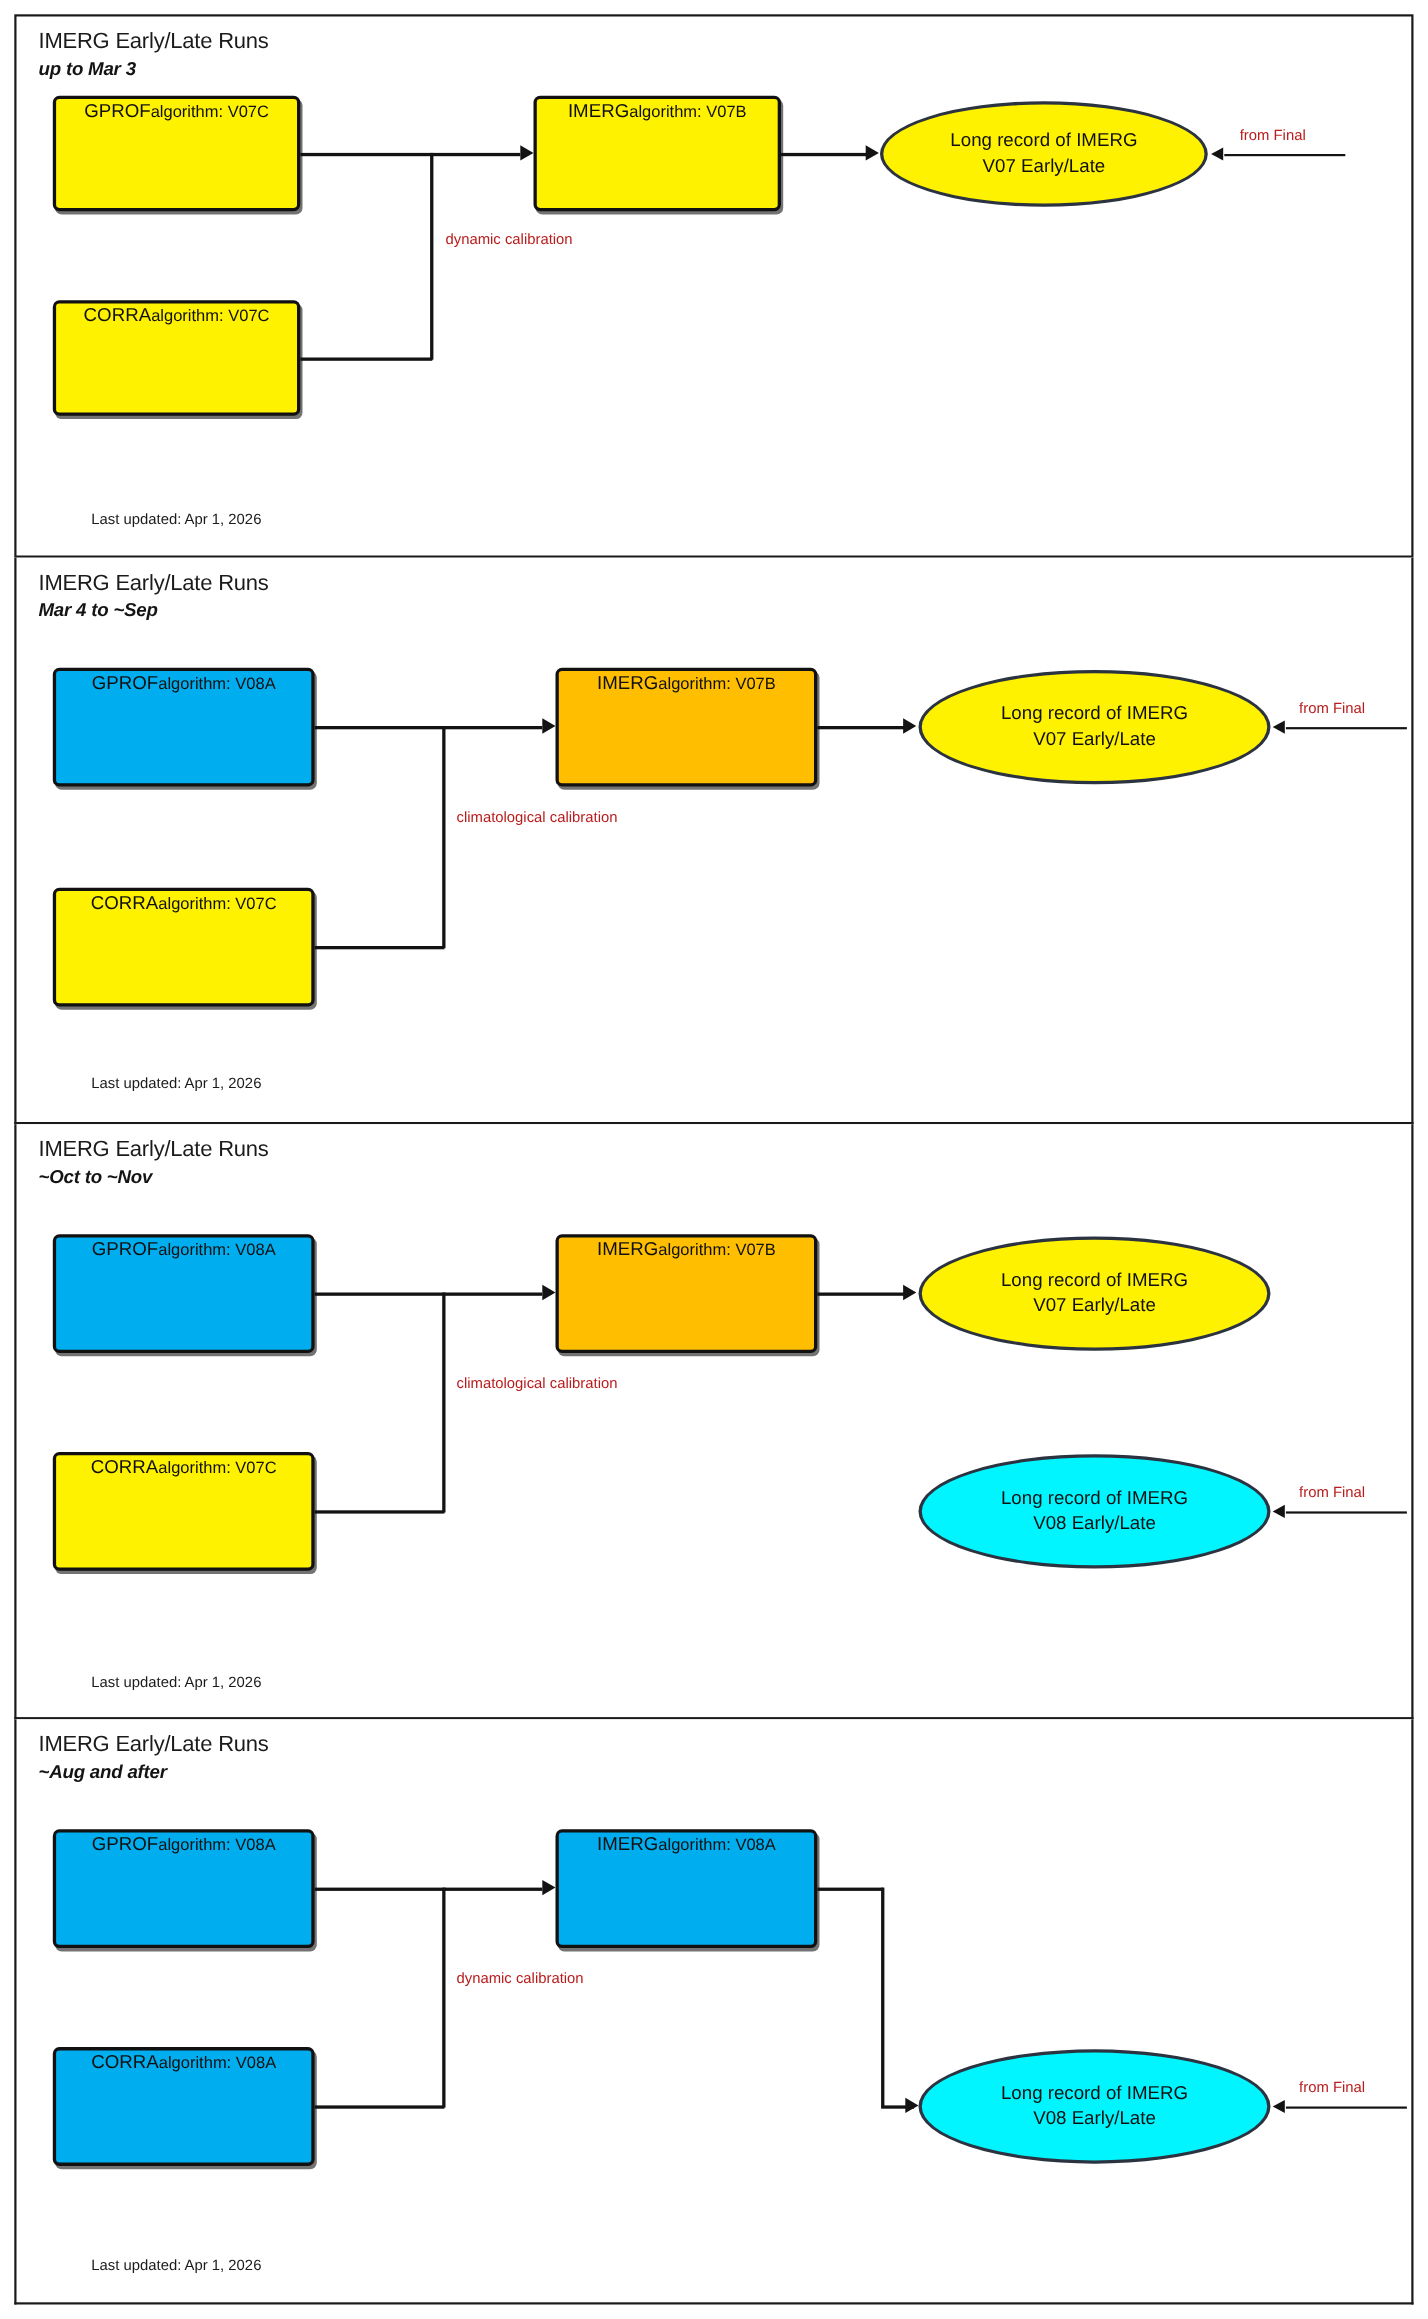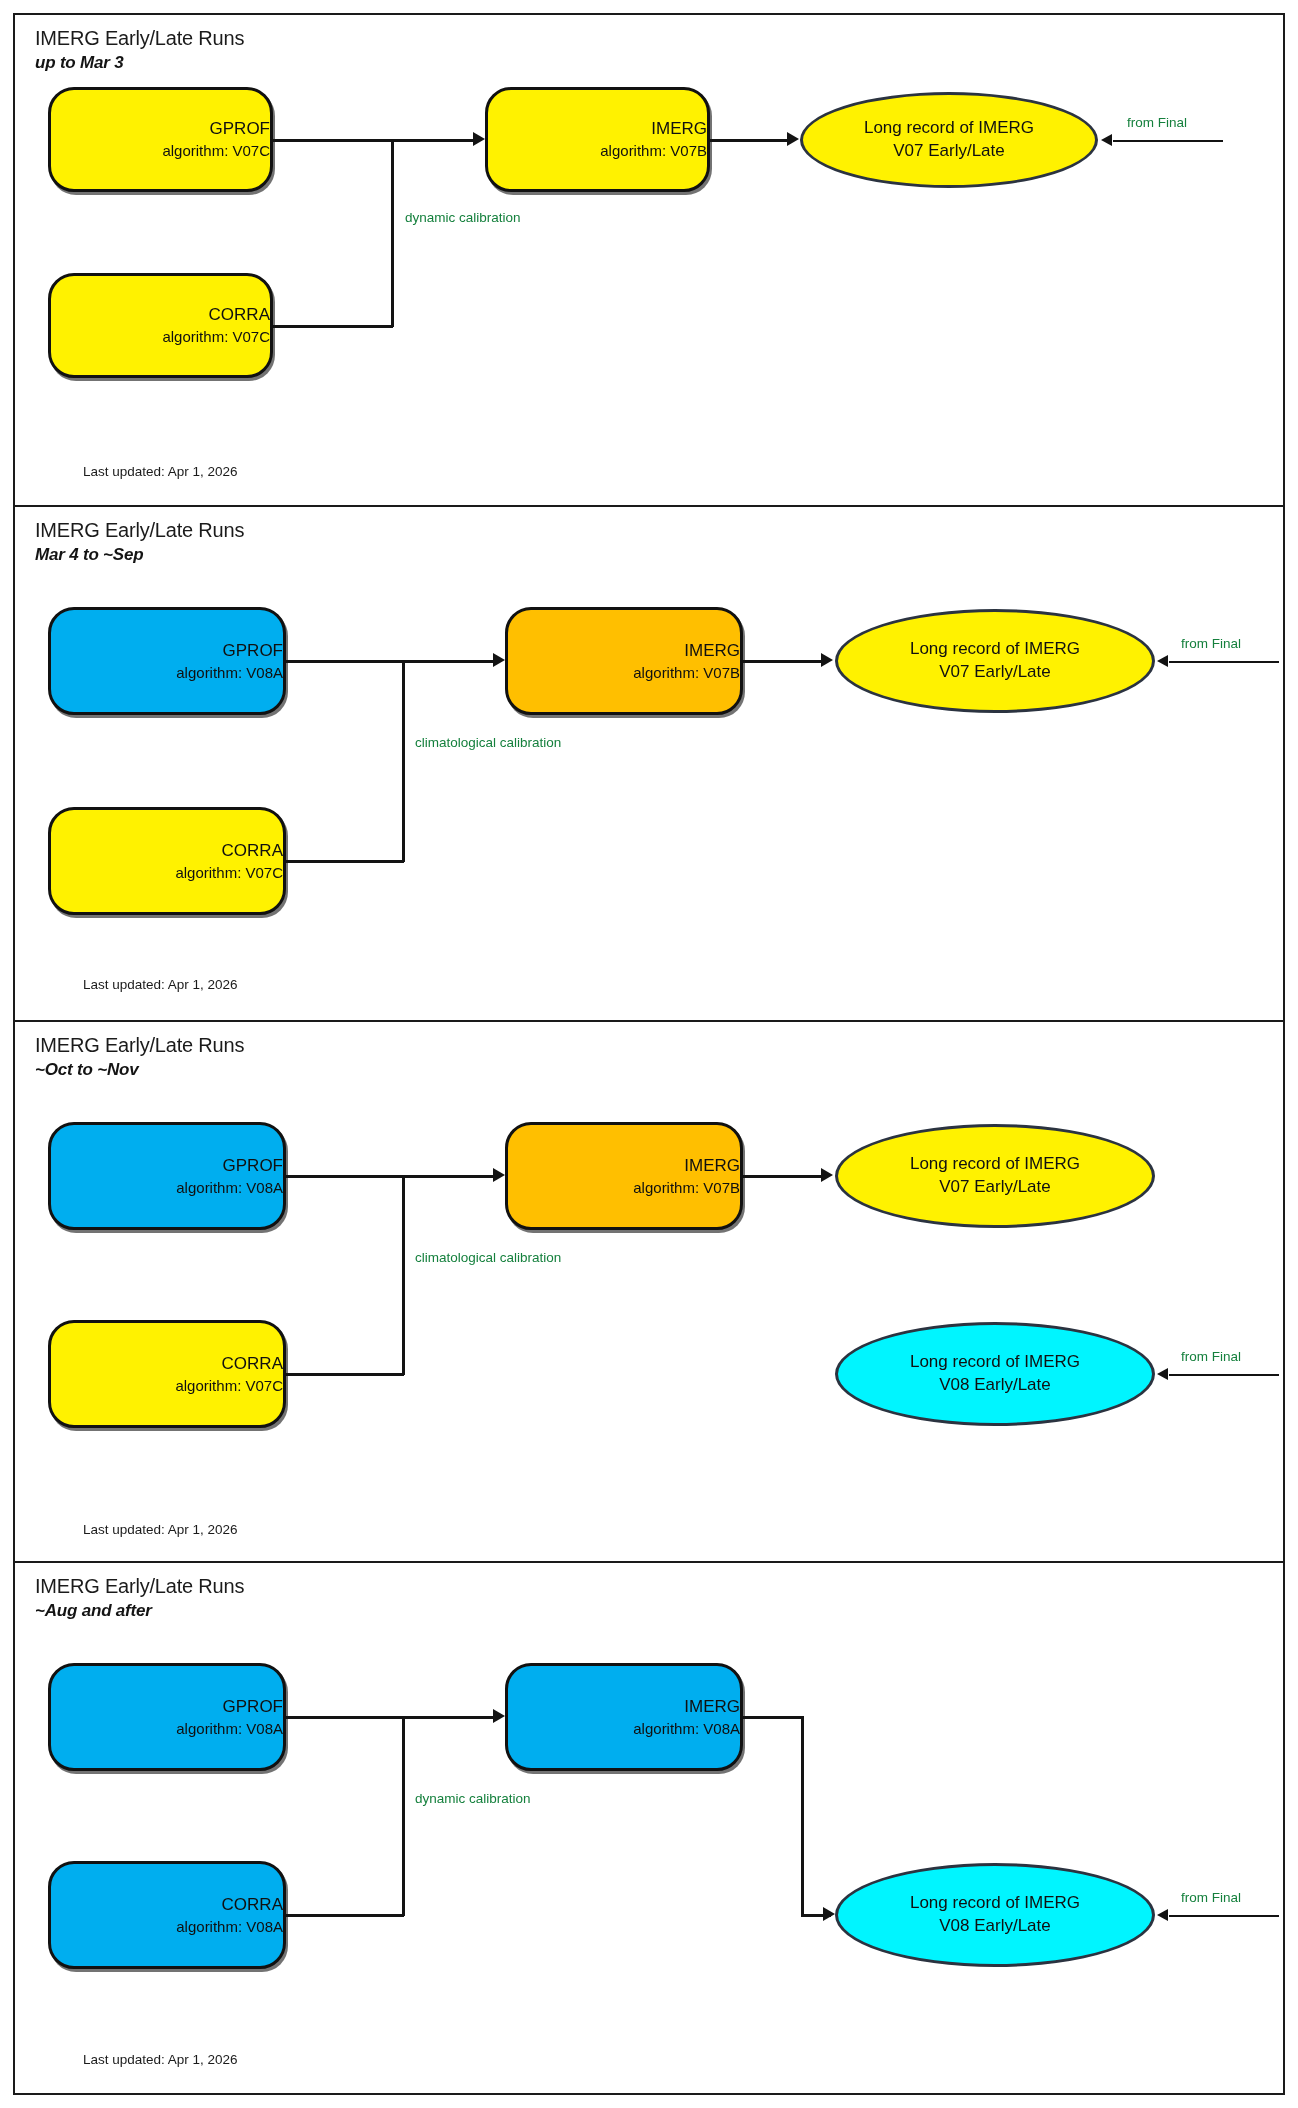--- a/index.html
+++ b/index.html
@@ -54,24 +54,24 @@
     left: 68px;
     font-size: 13.5px;
     color: #1b1b1b;
     white-space: nowrap;
   }
 
   
   .box {
     position: absolute;
     border: 3px solid #111111;
-    border-radius: 26px;
+    border-radius: 6px;
     display: flex;
-    flex-direction: column;
-    align-items: flex-end;
+    flex-direction: row;
+    align-items: flex-start;
     justify-content: center;
     box-shadow: 2px 3px 0 rgba(0,0,0,0.55);
   }
   .box .b-title {
     font-size: 17px;
     color: #101010;
     line-height: 1.25;
   }
   .box .b-sub {
     font-size: 15px;
@@ -104,21 +104,21 @@
   .arrow-r {
     position: absolute;
     width: 0; height: 0;
     border-top: 7px solid transparent;
     border-bottom: 7px solid transparent;
     border-left: 12px solid #131313;
   }
   .edge-label {
     position: absolute;
     font-size: 13.5px;
-    color: #15803d;
+    color: #b91c1c;
     white-space: nowrap;
   }
   .thinline { position: absolute; height: 0; border-top: 2px solid #131313; }
   .arrow-l-thin {
     position: absolute;
     width: 0; height: 0;
     border-top: 6px solid transparent;
     border-bottom: 6px solid transparent;
     border-right: 11px solid #131313;
   }

